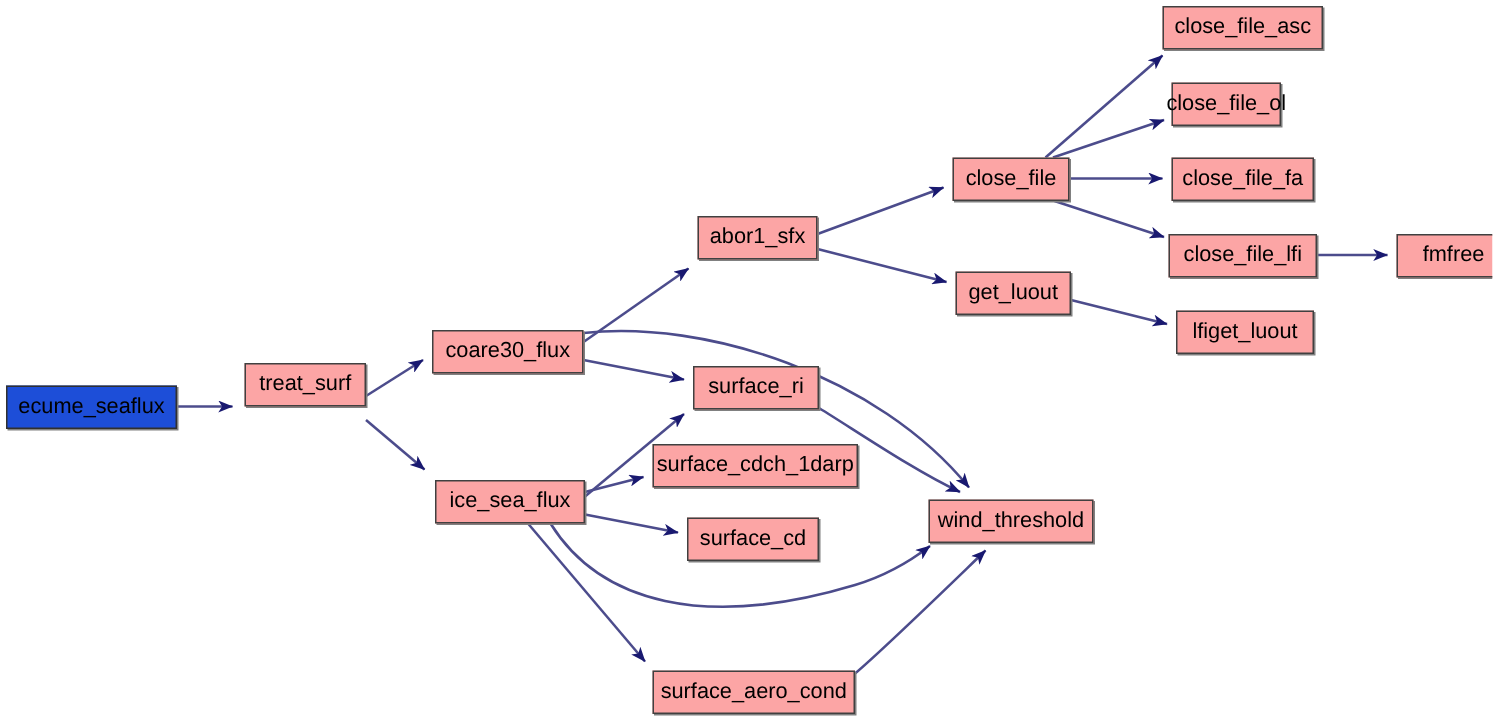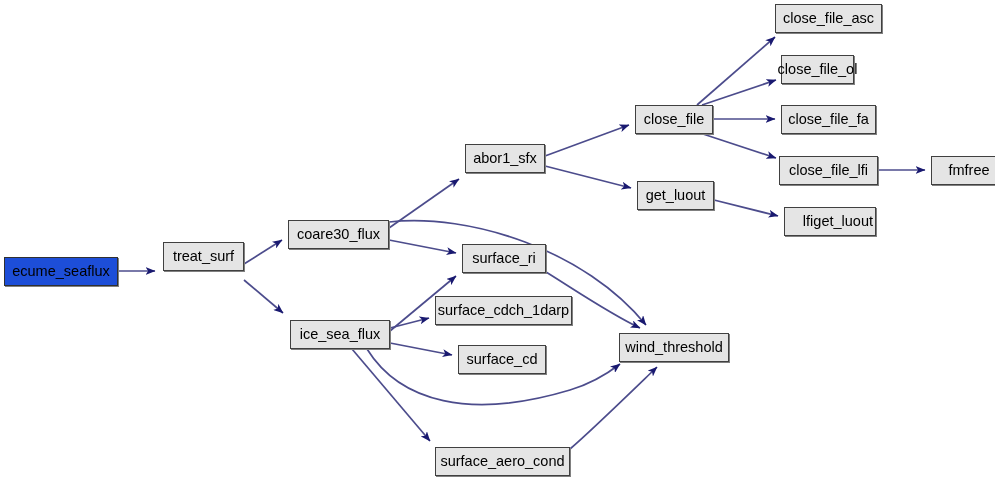--- a/index.html
+++ b/index.html
@@ -8,21 +8,21 @@
     width:995px;
     height:480px;
     background:#ffffff;
     font-family:"Liberation Sans", sans-serif;
     overflow:hidden;
   }
   #edges{position:absolute;left:0;top:0;width:995px;height:480px;}
   .node{
     position:absolute;
     box-sizing:border-box;
-    background:#e5e5e5;
+    background:#fca5a5;
     border:1px solid #404040;
     box-shadow:1px 1px 0 0 #808080;
     display:flex;
     align-items:center;
     justify-content:center;
     font-size:14.5px;
     color:#000000;
     line-height:1;
     white-space:nowrap;
     letter-spacing:0px;
@@ -111,21 +111,21 @@
       </div>
       <div class="node" style="left: 781px; top: 55px; width: 73px; height: 29px;">
         <span>close_file_ol</span>
       </div>
       <div class="node" style="left: 781px; top: 105px; width: 95px; height: 29px;">
         <span>close_file_fa</span>
       </div>
       <div class="node" style="left: 779px; top: 156px; width: 99px; height: 29px;">
         <span>close_file_lfi</span>
       </div>
-      <div class="node" style="left: 784px; top: 207px; width: 92px; height: 29px; justify-content: flex-end;">
+      <div class="node" style="left: 784px; top: 207px; width: 92px; height: 29px;">
         <span>lfiget_luout</span>
       </div>
       <div class="node" style="left: 931px; top: 156px; width: 76px; height: 29px;">
         <span>fmfree</span>
       </div>
     </div>
 
 </div>
 
 </body></html>

